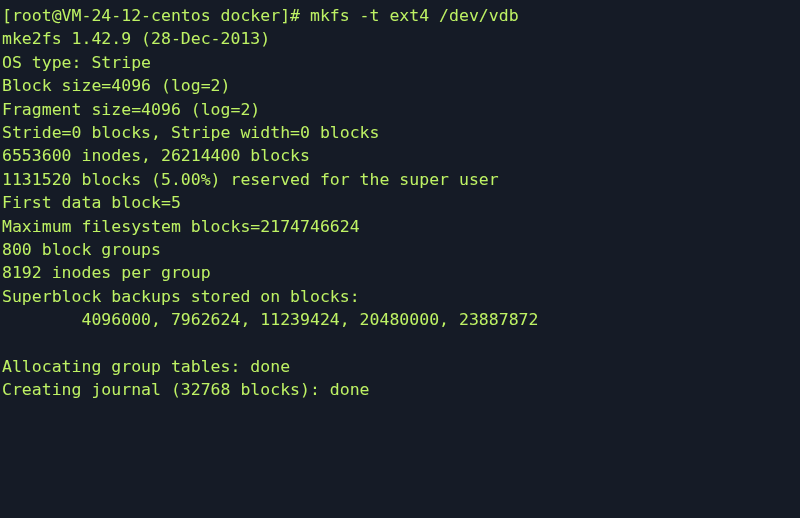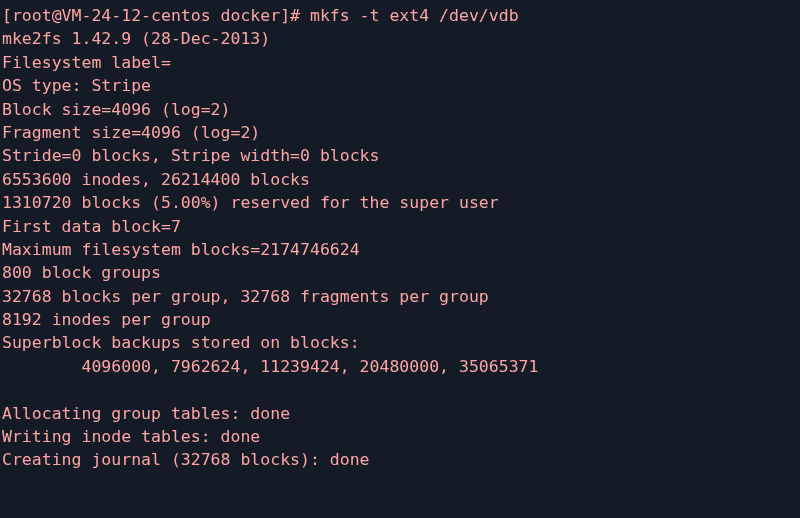--- a/index.html
+++ b/index.html
@@ -13,53 +13,50 @@
     background: #151b26;
     box-sizing: border-box;
     padding: 4px 0 0 2px;
     overflow: hidden;
     position: relative;
   }
   .term-line {
     font-family: "DejaVu Sans Mono", "Liberation Mono", monospace;
     font-size: 16.5px;
     line-height: 23.4px;
-    color: #fca5a5;
+    color: #bef264;
     white-space: pre;
     letter-spacing: 0px;
     height: 23.4px;
     margin: 0;
     padding: 0;
   }
   .term-line.blank {
     color: transparent;
   }
   #screen-lines {
     display: block;
   }
 </style>
 </head>
 <body>
 
 <div id="terminal">
   <div id="screen-lines">
       <div class="term-line">[root@VM-24-12-centos docker]# mkfs -t ext4 /dev/vdb</div>
       <div class="term-line">mke2fs 1.42.9 (28-Dec-2013)</div>
-      <div class="term-line">Filesystem label=</div>
       <div class="term-line">OS type: Stripe</div>
       <div class="term-line">Block size=4096 (log=2)</div>
       <div class="term-line">Fragment size=4096 (log=2)</div>
       <div class="term-line">Stride=0 blocks, Stripe width=0 blocks</div>
       <div class="term-line">6553600 inodes, 26214400 blocks</div>
-      <div class="term-line">1310720 blocks (5.00%) reserved for the super user</div>
-      <div class="term-line">First data block=7</div>
+      <div class="term-line">1131520 blocks (5.00%) reserved for the super user</div>
+      <div class="term-line">First data block=5</div>
       <div class="term-line">Maximum filesystem blocks=2174746624</div>
       <div class="term-line">800 block groups</div>
-      <div class="term-line">32768 blocks per group, 32768 fragments per group</div>
       <div class="term-line">8192 inodes per group</div>
       <div class="term-line">Superblock backups stored on blocks:</div>
-      <div class="term-line">        4096000, 7962624, 11239424, 20480000, 35065371</div>
+      <div class="term-line">        4096000, 7962624, 11239424, 20480000, 23887872</div>
       <div class="term-line blank">&nbsp;</div>
       <div class="term-line">Allocating group tables: done</div>
-      <div class="term-line">Writing inode tables: done</div>
       <div class="term-line">Creating journal (32768 blocks): done</div>
     </div>
 </div>
 
 </body></html>

